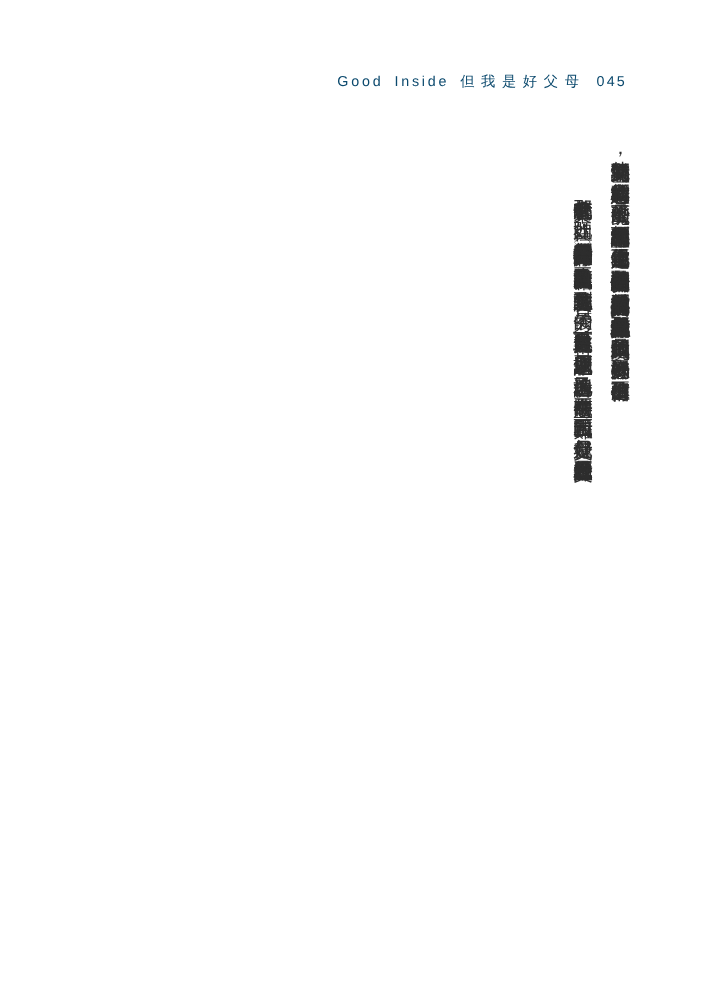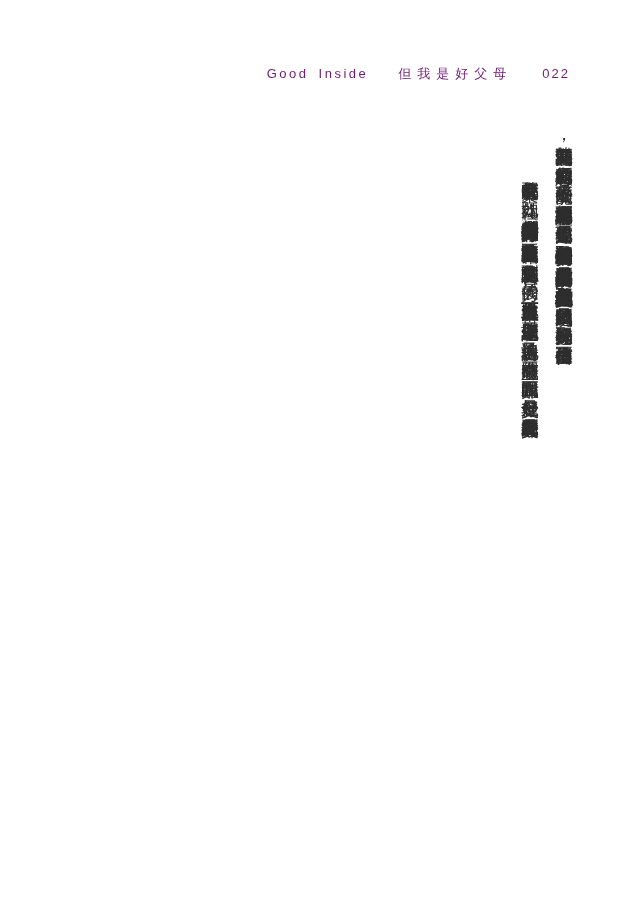--- a/index.html
+++ b/index.html
@@ -15,26 +15,25 @@
     overflow: hidden;
     font-family: "Liberation Serif", serif;
   }
   
   .running-head {
     position: absolute;
     top: 65px;
     right: 70px;
     display: flex;
     align-items: baseline;
-    color: #701a75;
+    color: #0c4a6e;
     font-family: "Liberation Sans", sans-serif;
     font-size: 13px;
     font-weight: 400;
     white-space: nowrap;
-    gap: 20px;
   }
   .running-head .title-en {
     letter-spacing: 2.5px;
     word-spacing: 4px;
     margin-right: 10px;
   }
   .running-head .title-zh {
     letter-spacing: 6px;
     margin-right: 10px;
   }
@@ -69,21 +68,21 @@
   }
 </style>
 </head>
 <body>
 
 <div class="page">
 
   <header class="running-head">
     <span class="title-en">Good Inside</span>
     <span class="title-zh">但我是好父母</span>
-    <span class="page-num">022</span>
+    <span class="page-num">045</span>
   </header>
 
   <main class="body-text">
       <p class=""><span>對話使我們充滿羞恥，當我們處於這種心態時，改變是不可能的。我們將在後面更詳細地討論羞恥，但你現在需要知道的是：羞恥是一種讓我們感到不安的黏性情緒，所以我們越是說服自己</span><span class="bold">只有一件事是真的，那就是我是糟糕的父母</span><span>，我們就越是陷入困境，採取感覺不好的行動，更加確信自己的不值得。</span></p>
       <p class="indent"><span>那麼有什麼替代方案嗎？一如既往，我們必須將</span><span class="bold">行為</span><span>（我們做什麼）與</span><span class="bold">身分</span><span>（我們是誰）分開。這並不意味著讓自己脫身或為自己找藉口。這意味著認知到你是良善、優秀的，</span><span class="bold">而且</span><span>你可以透過努力來改善。所以要謹記這個原則，一遍又一遍地告訴自己：有兩件事同時成立：我正面臨困難，但我是好父母，我是正在經歷困難的好父母。</span></p>
     </main>
 
 </div>
 
 </body></html>

